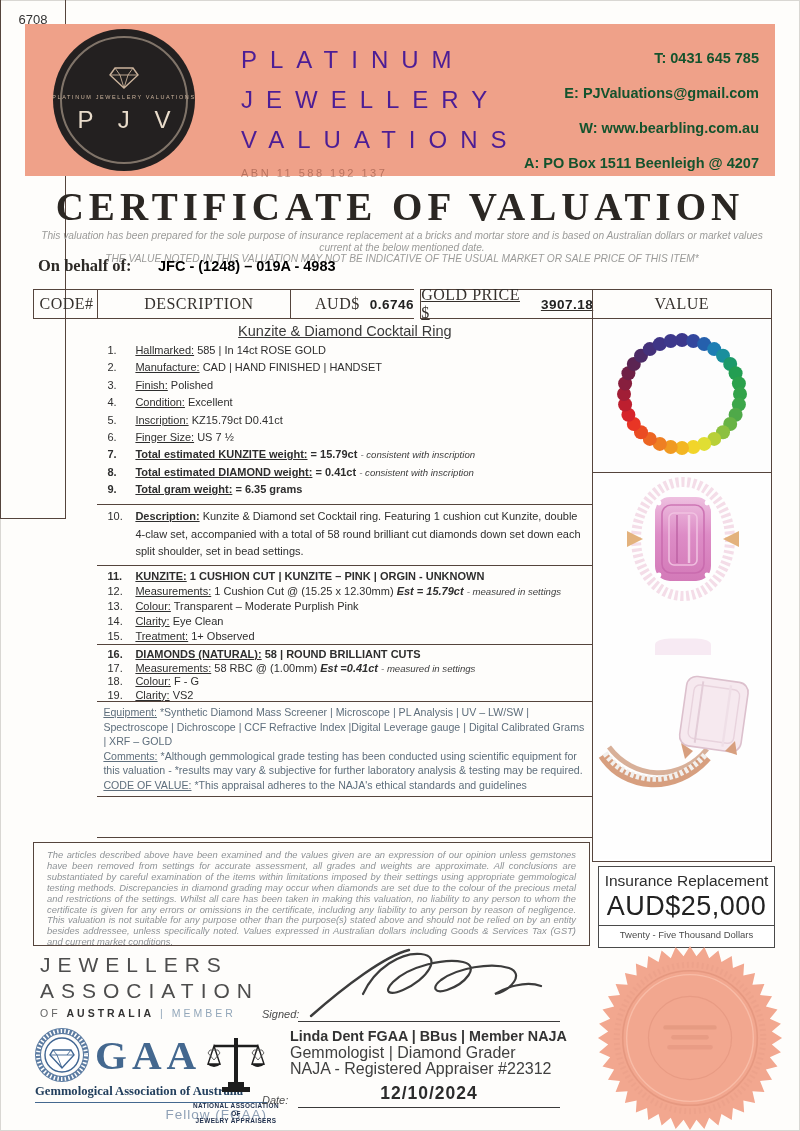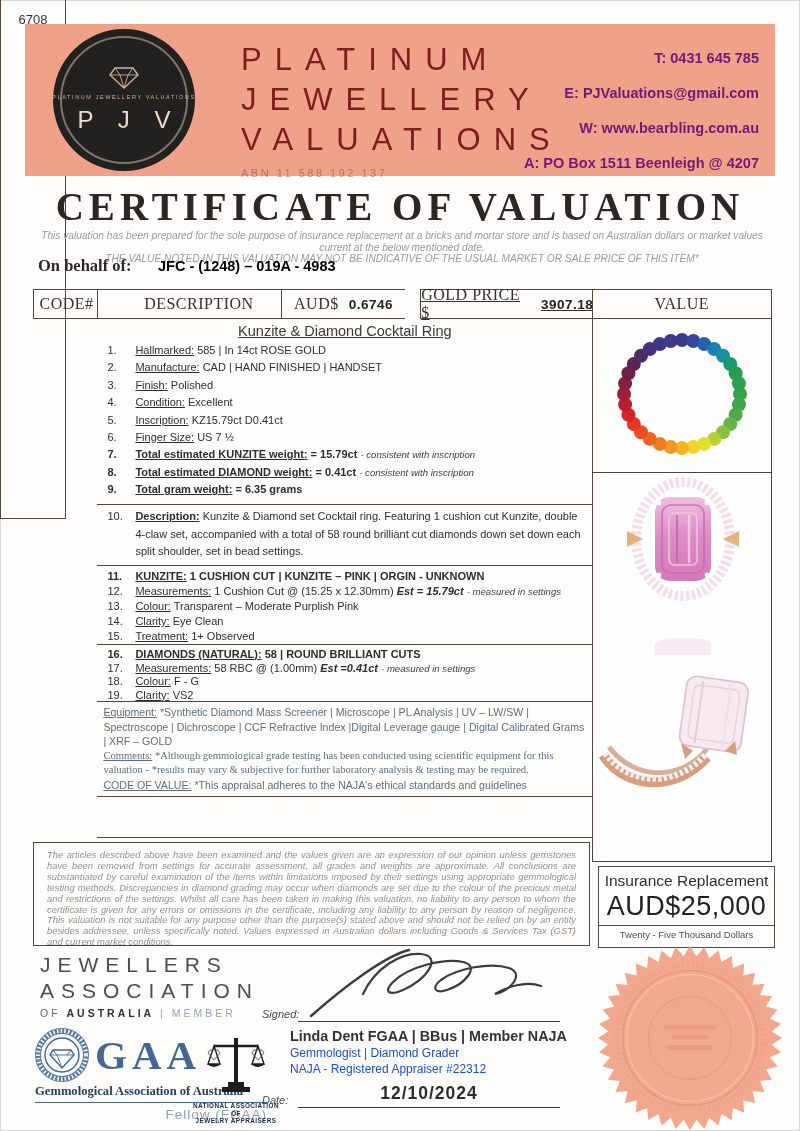--- a/index.html
+++ b/index.html
@@ -8,24 +8,24 @@
         box-shadow:inset 0 0 0 1px #d9d7d3;}
   
   .banner{position:absolute;left:25px;top:24px;width:750px;height:152px;background:#efa189;}
   .logo{position:absolute;left:28px;top:5px;width:142px;height:142px;border-radius:50%;
         background:#232020;display:flex;flex-direction:column;align-items:center;justify-content:center;}
   .logo-ring{position:absolute;left:7px;top:7px;right:7px;bottom:7px;border-radius:50%;
         border:2px solid rgba(205,185,165,.55);}
   .logo-micro{font-size:5.5px;letter-spacing:1.6px;color:#cbb39c;margin-top:4px;white-space:nowrap;}
   .logo-pjv{font-size:24px;letter-spacing:9px;color:#e9dccb;margin-top:6px;padding-left:9px;}
   .brand{position:absolute;left:216px;top:16px;}
-  .brand-line{font-size:31px;letter-spacing:13px;color:#7f1d1d;line-height:40px;font-weight:400;}
+  .brand-line{font-size:24px;letter-spacing:13px;color:#4c1d95;line-height:40px;font-weight:400;}
   .abn{font-size:11px;letter-spacing:2.5px;color:rgba(130,66,50,.5);margin-top:7px;}
   .contact{position:absolute;right:16px;top:26px;text-align:right;}
-  .contact div{font-size:14.5px;font-weight:700;color:#701a75;margin-bottom:19px;margin-left:41px;}
+  .contact div{font-size:14.5px;font-weight:700;color:#14532d;margin-bottom:19px;margin-left:41px;}
   
   .cert-title{position:absolute;left:0;top:184px;width:100%;text-align:center;
         font-family:"Liberation Serif",serif;font-size:39px;font-weight:600;letter-spacing:5px;color:#2b2723;}
   .intro{position:absolute;left:38px;top:230px;width:728px;font-size:10.2px;font-style:italic;
         color:#9b9b99;line-height:11.6px;text-align:center;}
   .behalf{position:absolute;left:38px;top:256px;}
   .behalf-label{font-family:"Liberation Serif",serif;font-size:16.5px;font-weight:700;color:#2d2a26;}
   .behalf-value{font-size:14.5px;font-weight:600;color:#000000;margin-left:22px;}
   .hdr-cell{position:absolute;top:289px;height:30px;border:1.6px solid #55443c;border-right:none;
         box-sizing:border-box;display:flex;align-items:center;justify-content:center;
@@ -79,21 +79,21 @@
   .gaa-name{font-family:"Liberation Serif",serif;font-size:12.6px;font-weight:700;color:#24405e;margin-top:2px;}
   .gaa-rule{border-top:1.6px solid #44688f;margin-top:3px;}
   .gaa-fellow{text-align:right;font-size:13.5px;color:#8fa0b5;margin-top:4px;letter-spacing:1px;}
   .naja{position:absolute;left:190px;top:1034px;width:92px;text-align:center;}
   .naja-cap{font-size:6.4px;font-weight:700;color:#22314d;line-height:7.5px;letter-spacing:.4px;}
   .sig-label{position:absolute;left:262px;top:1008px;font-style:italic;font-size:11px;color:#4a4a4a;}
   .sig-line{position:absolute;left:298px;top:1021px;width:262px;border-bottom:1.7px solid #3a3a3a;}
   .sig-svg{position:absolute;left:305px;top:946px;}
   .signatory{position:absolute;left:290px;top:1028px;color:#333;}
   .sg-name{font-size:14.3px;font-weight:700;line-height:17px;}
-  .sg-role,.sg-reg{font-size:12px;color:#1d4ed8;line-height:16px;}
+  .sg-role,.sg-reg{font-size:16px;color:#404040;line-height:16px;}
   .date-label{position:absolute;left:262px;top:1094px;font-style:italic;font-size:11px;color:#4a4a4a;}
   .date-line{position:absolute;left:298px;top:1107px;width:262px;border-bottom:1.7px solid #3a3a3a;}
   .date-value{position:absolute;left:298px;top:1083px;width:262px;text-align:center;font-size:17.5px;
         font-weight:700;color:#2c2c2c;letter-spacing:1px;}
   .seal{position:absolute;left:596px;top:944px;}
 </style>
 </head>
 <body>
 
 <div id="page">
@@ -127,21 +127,21 @@
     <div>This valuation has been prepared for the sole purpose of insurance replacement at a bricks and mortar store and is based on Australian dollars or market values current at the below mentioned date.</div>
     <div>THE VALUE NOTED IN THIS VALUATION MAY NOT BE INDICATIVE OF THE USUAL MARKET OR SALE PRICE OF THIS ITEM*</div>
   </div>
   <div class="behalf">
     <span class="behalf-label">On behalf of:</span>
     <span class="behalf-value">JFC - (1248) – 019A - 4983</span>
   </div>
 
   <div class="hdr-cell" style="left:33px;width:66px;">CODE#</div>
   <div class="hdr-cell" style="left:97.4px;width:202px;">DESCRIPTION</div>
-  <div class="hdr-cell" style="left:281px;width:124px;">
+  <div class="hdr-cell" style="left:290px;width:124px;justify-content:flex-end;">
     <span>AUD$</span>
       <span class="hdr-val">0.6746</span>
   </div>
   <div class="hdr-cell" style="left:420.2px;width:173px;text-decoration:underline;">
     <span>GOLD PRICE $</span>
       <span class="hdr-val">3907.18</span>
   </div>
   <div class="hdr-cell last" style="left:591.6px;width:180.4px;">VALUE</div>
 
   <div id="codecol">6708</div>
@@ -179,21 +179,21 @@
       <div>
           <div class="spec-row bold"><span class="n">16.</span><span class="lbl">DIAMONDS (NATURAL):</span><span> 58 | ROUND BRILLIANT CUTS</span></div>
           <div class="spec-row"><span class="n">17.</span><span class="lbl">Measurements:</span><span> 58 RBC @ (1.00mm) </span><span class="est">Est =0.41ct </span><span class="tail">- measured in settings</span></div>
           <div class="spec-row"><span class="n">18.</span><span class="lbl">Colour:</span><span> F - G</span></div>
           <div class="spec-row"><span class="n">19.</span><span class="lbl">Clarity:</span><span> VS2</span></div>
         </div>
     </div>
     <div class="sect" id="sectE">
       <div>
           <span class="eq-row" style="display: block;"><span class="lbl">Equipment:</span><span> *Synthetic Diamond Mass Screener | Microscope | PL Analysis | UV – LW/SW | Spectroscope | Dichroscope | CCF Refractive Index |Digital Leverage gauge | Digital Calibrated Grams | XRF – GOLD</span></span>
-          <span class="eq-row" style="display: block; font-family: Liberation Serif, serif;"><span class="lbl">Comments:</span><span> *Although gemmological grade testing has been conducted using scientific equipment for this valuation - *results may vary &amp; subjective for further laboratory analysis &amp; testing may be required.</span></span>
+          <span class="eq-row" style="display: block;"><span class="lbl">Comments:</span><span> *Although gemmological grade testing has been conducted using scientific equipment for this valuation - *results may vary &amp; subjective for further laboratory analysis &amp; testing may be required.</span></span>
           <span class="eq-row" style="display: block;"><span class="lbl">CODE OF VALUE:</span><span> *This appraisal adheres to the NAJA's ethical standards and guidelines</span></span>
         </div>
       <a class="eq-link" href="#">www.najaappraiser.com</a>
     </div>
     <div class="sect" id="sectF"></div>
   </div>
 
   <div id="valuecol">
     <div id="wheelbox">
       <svg id="color-wheel" width="150" height="140" viewBox="0 0 150 140">

